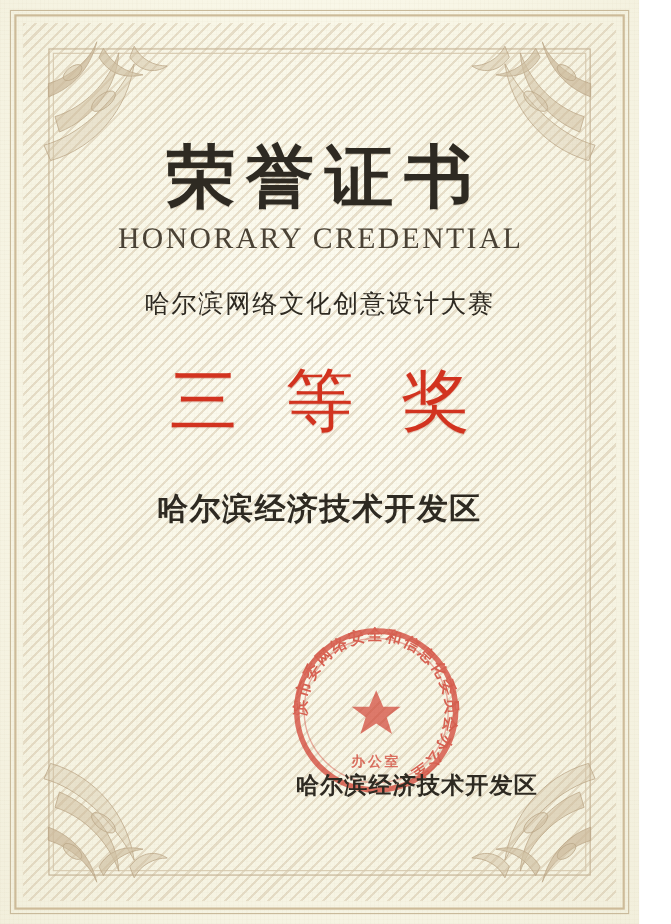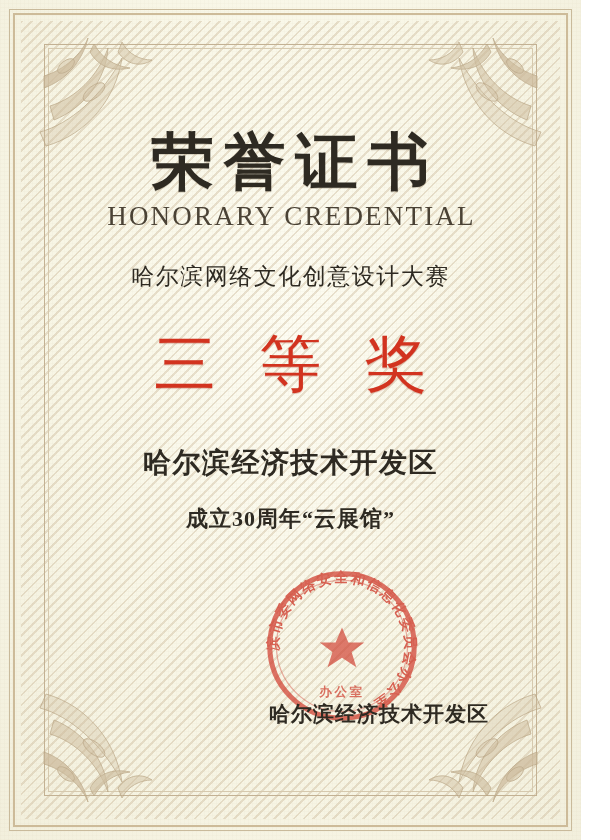--- a/index.html
+++ b/index.html
@@ -267,21 +267,20 @@
 
   <div class="content">
     <h1 class="title-cn">荣誉证书</h1>
     <div class="title-en">HONORARY CREDENTIAL</div>
 
     <div class="line-contest">哈尔滨网络文化创意设计大赛</div>
 
     <div class="award">三 等 奖</div>
 
     <div class="line-org1">哈尔滨经济技术开发区</div>
-    <div class="line-org2">成立30周年“云展馆”</div>
   </div>
 
   <div class="seal">
     <svg viewBox="0 0 200 200" xmlns="http://www.w3.org/2000/svg">
       <defs>
         <path id="sealArc" d="M 100,100 m -76,0 a 76,76 0 1,1 152,0 a 76,76 0 1,1 -152,0"></path>
       </defs>
       <circle cx="100" cy="100" r="86" fill="none" stroke="#cf3a2b" stroke-width="6" opacity="0.9"></circle>
       <circle cx="100" cy="100" r="78" fill="none" stroke="#cf3a2b" stroke-width="1.5" opacity="0.5"></circle>
       <text font-family="'Liberation Serif', serif" font-size="17" font-weight="bold" fill="#cf3a2b" letter-spacing="2.2">

